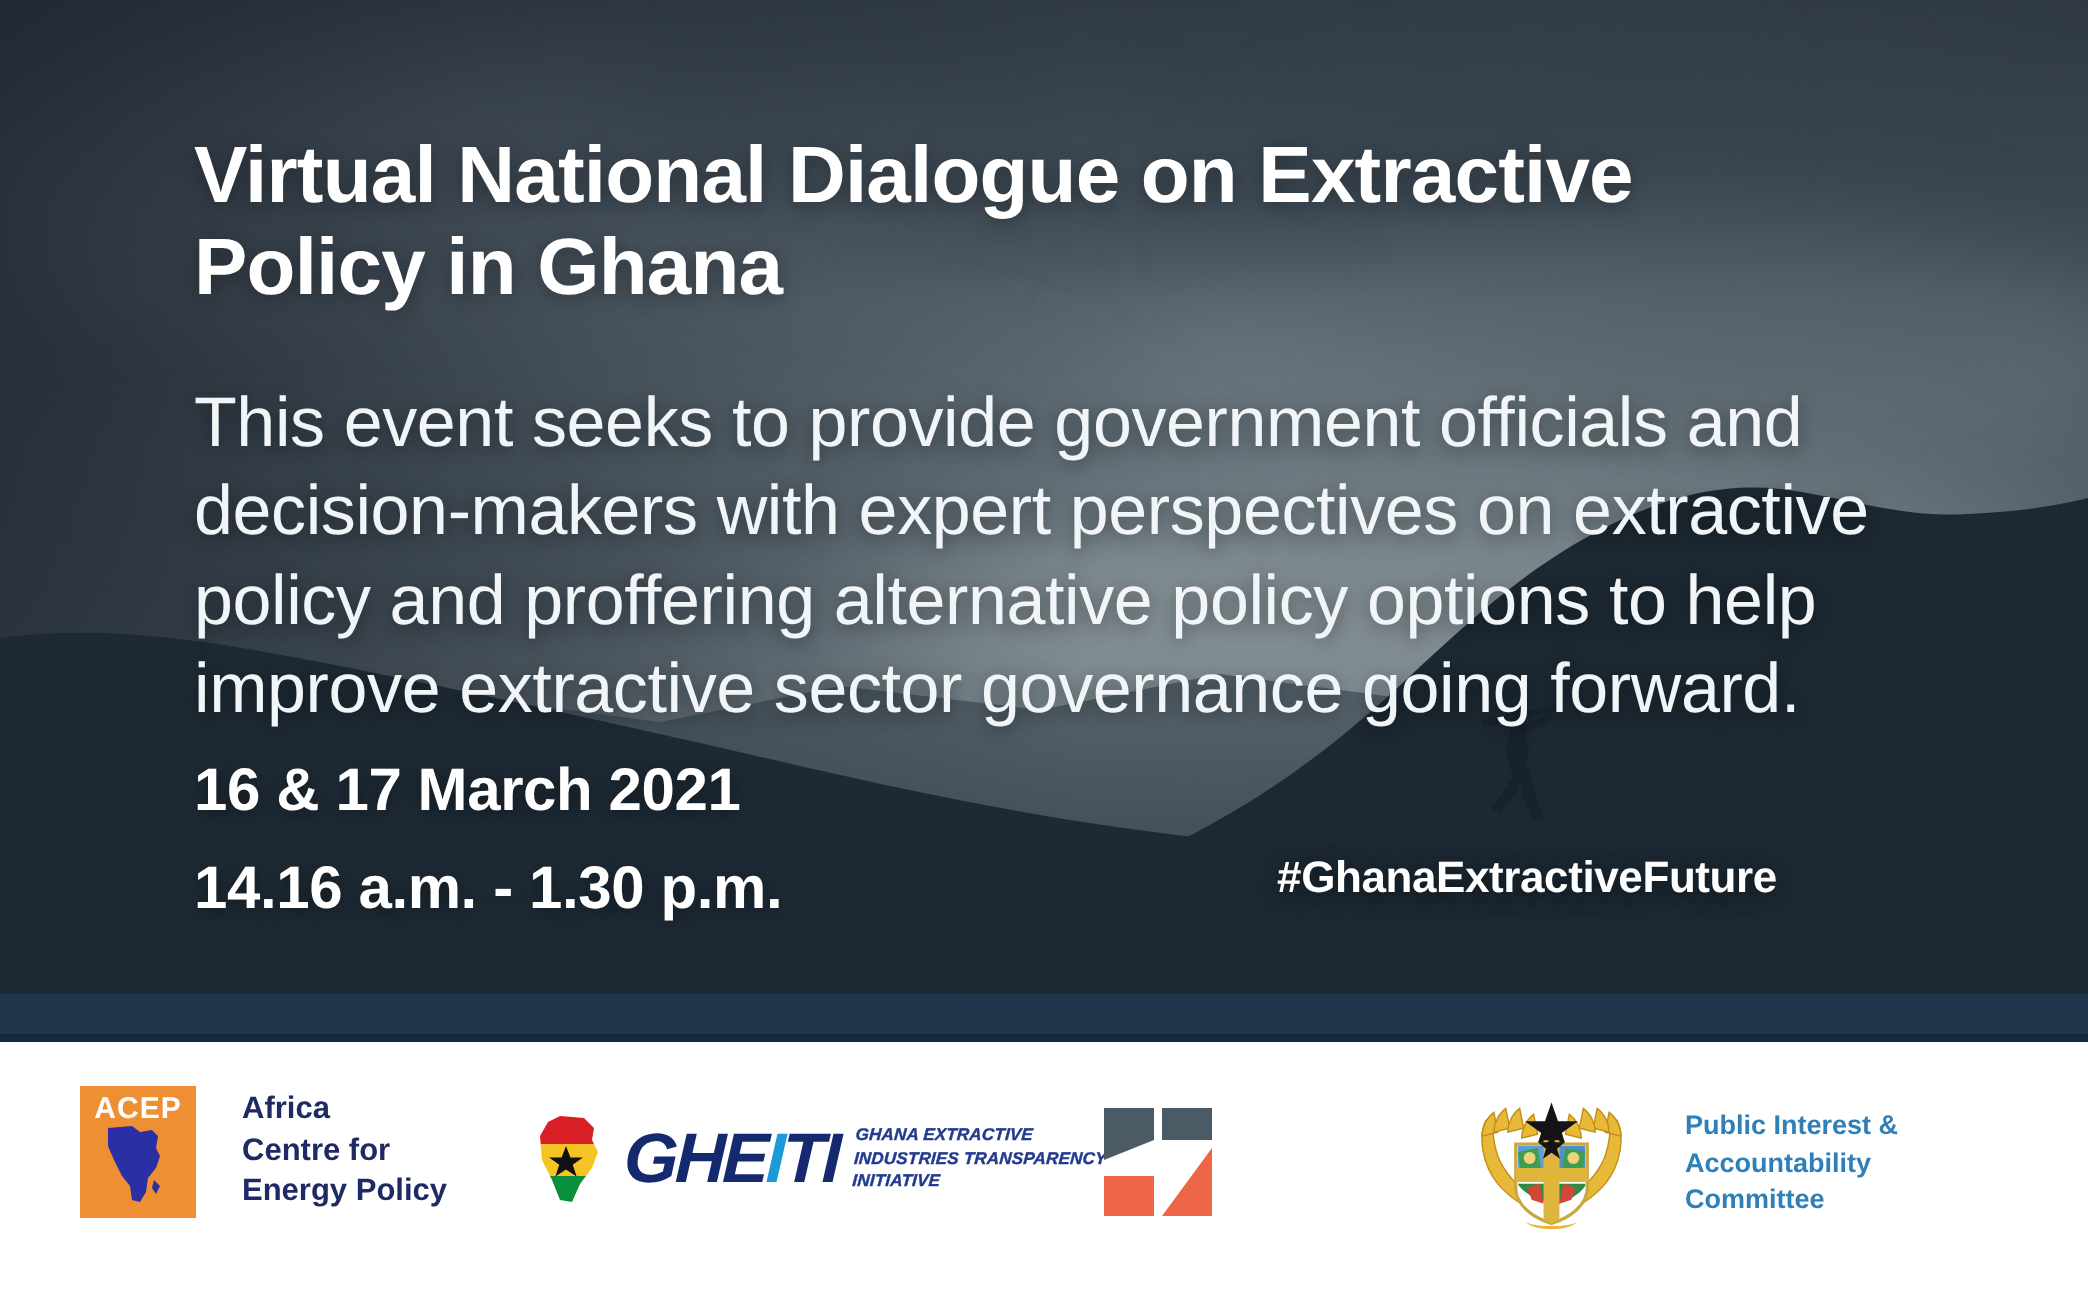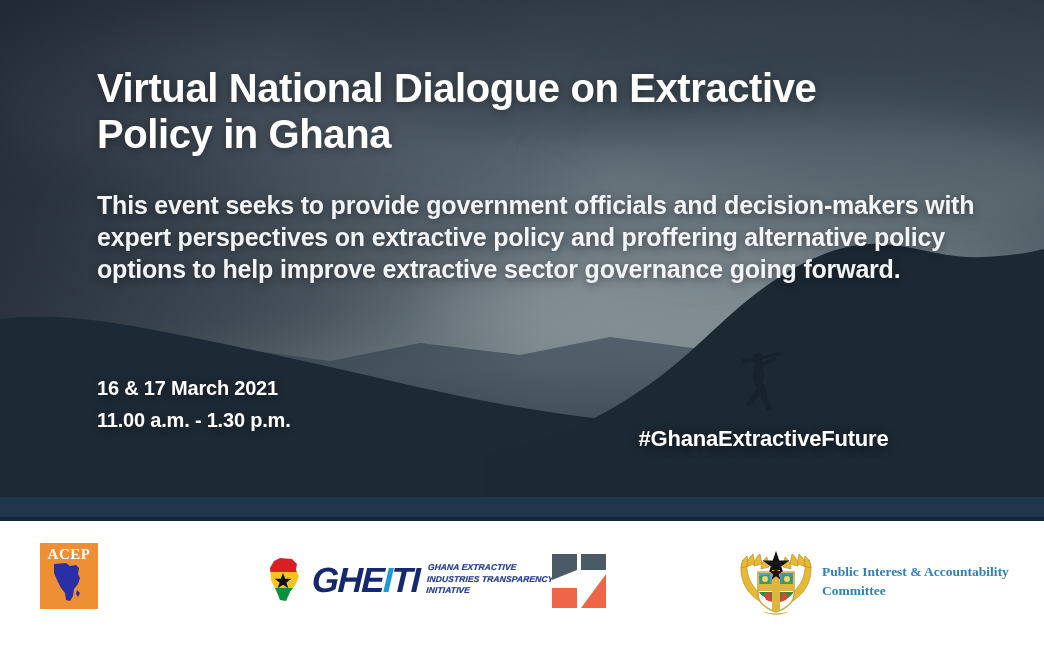--- a/index.html
+++ b/index.html
@@ -72,28 +72,28 @@
   .title {
     position:absolute; left:0; top:65px; width:820px;
     color:#ffffff;
     font-size:40px; font-weight:700; line-height:1.16;
     letter-spacing:-0.4px;
     text-shadow:0 2px 10px rgba(0,0,0,.35);
   }
   .blurb {
     position:absolute; left:0; top:190px; width:880px;
     color:#f2f5f7;
-    font-size:25px; font-weight:700; line-height:1.27;
+    font-size:35px; font-weight:400; line-height:1.27;
     letter-spacing:-0.2px;
     text-shadow:0 2px 9px rgba(0,0,0,.42);
   }
   .when {
     position:absolute; left:0; top:372px;
     color:#ffffff;
-    font-size:20px; font-weight:700; line-height:1.62;
+    font-size:30px; font-weight:700; line-height:1.62;
     letter-spacing:-0.2px;
     text-shadow:0 2px 9px rgba(0,0,0,.40);
   }
   .hashtag {
     position:absolute; left:526px; top:426px;
     width:475px; text-align:center;
     color:#ffffff;
     font-size:22px; font-weight:700;
     letter-spacing:-0.2px;
     text-shadow:0 2px 10px rgba(0,0,0,.5);
@@ -112,21 +112,21 @@
 
   
   .footer {
     position:absolute; left:0; top:521px;
     width:1044px; height:132px;
     background:#ffffff;
   }
   .logo { position:absolute; display:flex; align-items:center; }
 
   
-  .logo-acep { left:40px; top:543px; gap:23px;font-family:Liberation Serif, serif; }
+  .logo-acep { left:40px; top:543px; gap:23px; }
   .acep-mark {
     position:relative;
     width:58px; height:66px;
     background:#ef8f33;
     flex:0 0 auto;
   }
   .acep-word {
     position:absolute; left:0; top:3px; width:100%;
     text-align:center; color:#ffffff;
     font-size:15px; font-weight:700; letter-spacing:.5px;
@@ -157,21 +157,21 @@
   }
 
   
   .logo-nrgi { left:550px; top:552px; gap:12px; }
   .nrgi-text {
     color:#4a5b66; font-size:14.5px; font-weight:400;
     line-height:1.27; white-space:pre-line;
   }
 
   
-  .logo-piac { left:737px; top:546px; gap:7px;font-family:Liberation Serif, serif; }
+  .logo-piac { left:737px; top:546px; gap:28px; }
   .piac-text {
     color:#2f7fb8; font-size:13.5px; font-weight:700;
     line-height:1.4; white-space:pre-line;
   }
 </style>
 </head>
 <body>
 
 <div id="poster">
 
@@ -209,38 +209,41 @@
         <path d="M14,11.5 L52,3.2 L52.8,6.1 L14.6,14.4 Z"></path>
         <path d="M13,10.5 L18,9.4 L18.8,12.5 L13.6,13.6 Z"></path>
       </g>
     </svg>
 
     <div class="content">
       <div class="title">Virtual National Dialogue on Extractive Policy in Ghana</div>
       <div class="blurb">This event seeks to provide government officials and decision-makers with expert perspectives on extractive policy and proffering alternative policy options to help improve extractive sector governance going forward.</div>
       <div class="when">
         <div>16 &amp; 17 March 2021</div>
-        <div>11.00 a.m. - 1.30 p.m.</div>
+        <div>14.16 a.m. - 1.30 p.m.</div>
       </div>
     </div>
     <div class="hashtag">#GhanaExtractiveFuture</div>
   </div>
 
   <div class="band"></div>
 
   <div class="footer"></div>
 
   <div class="logo logo-acep">
     <div class="acep-mark">
       <div class="acep-word">ACEP</div>
       <svg class="acep-map" width="46" height="46" viewBox="0 0 46 46">
         <path d="M8,4 L20,3 L24,6 L30,5 L33,8 L32,14 L34,18 L32,24 L28,29 L27,36 L24,41 L20,40 L19,33 L15,28 L11,20 L8,13 Z" fill="#2a2fa5"></path>
         <path d="M31,30 L34,33 L32,37 L30,34 Z" fill="#2a2fa5"></path>
       </svg>
     </div>
+    <div class="acep-text">Africa
+Centre for
+Energy Policy</div>
   </div>
 
   <div class="logo logo-gheiti">
     <svg class="gheiti-flag" width="52" height="48" viewBox="0 0 52 48">
       <defs>
         <clipPath id="gclip">
           <path d="M14,2 L26,3 L31,8 L30,14 L33,20 L30,28 L24,36 L20,45 L14,44 L10,34 L5,24 L4,12 L8,5 Z"></path>
         </clipPath>
       </defs>
       <g clip-path="url(#gclip)">

